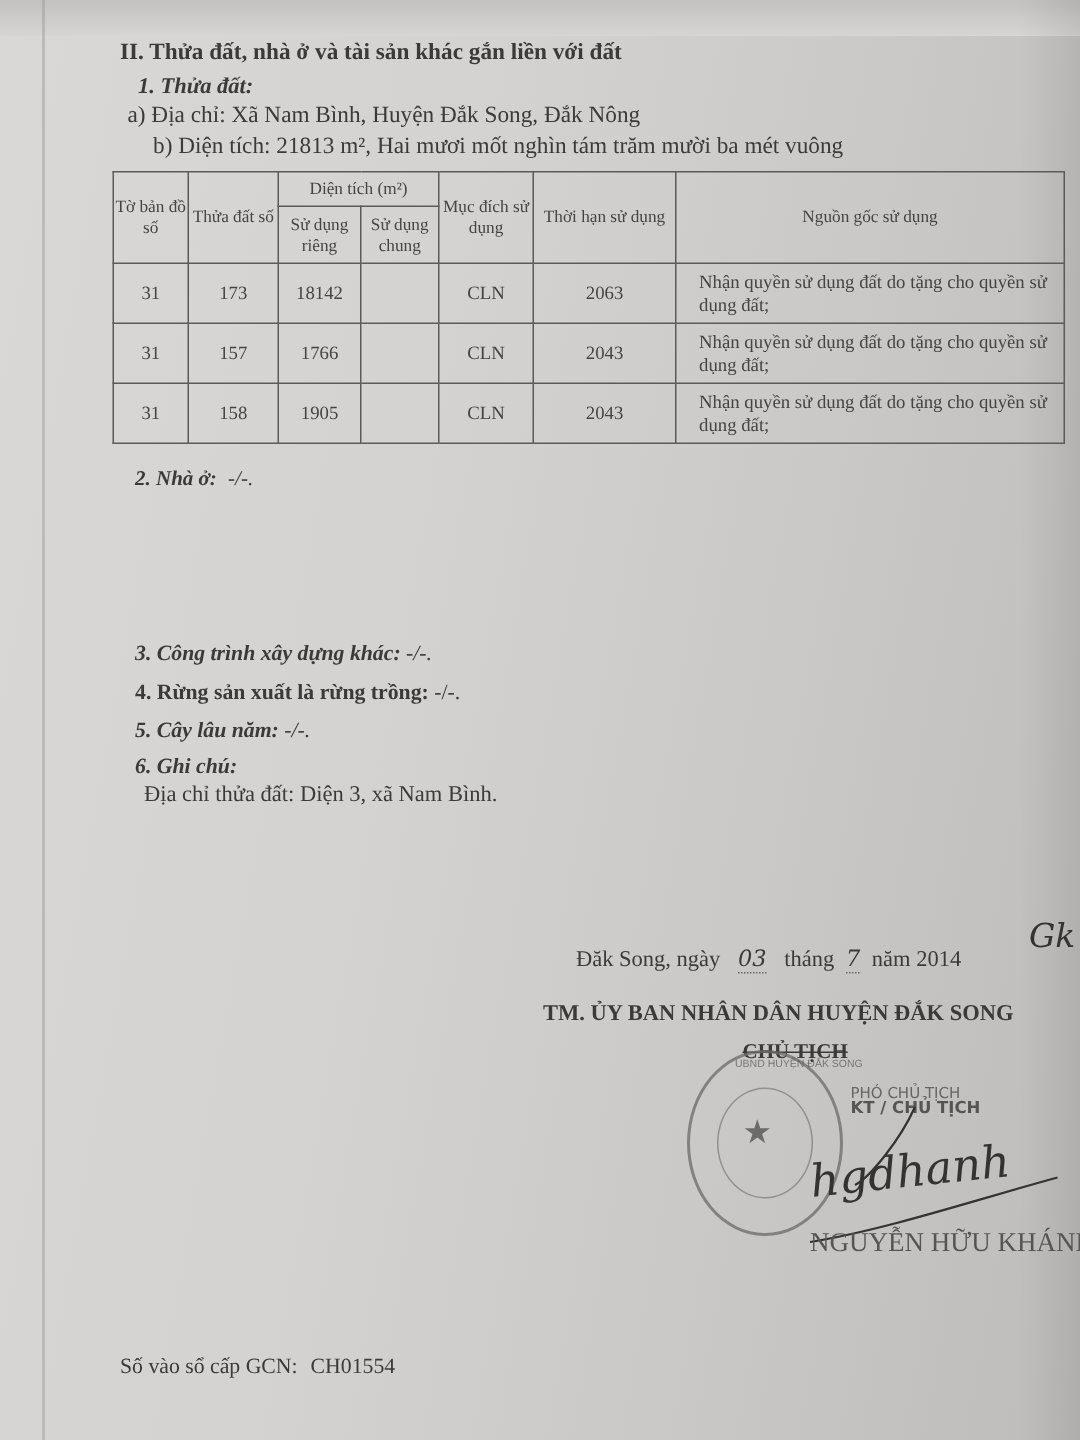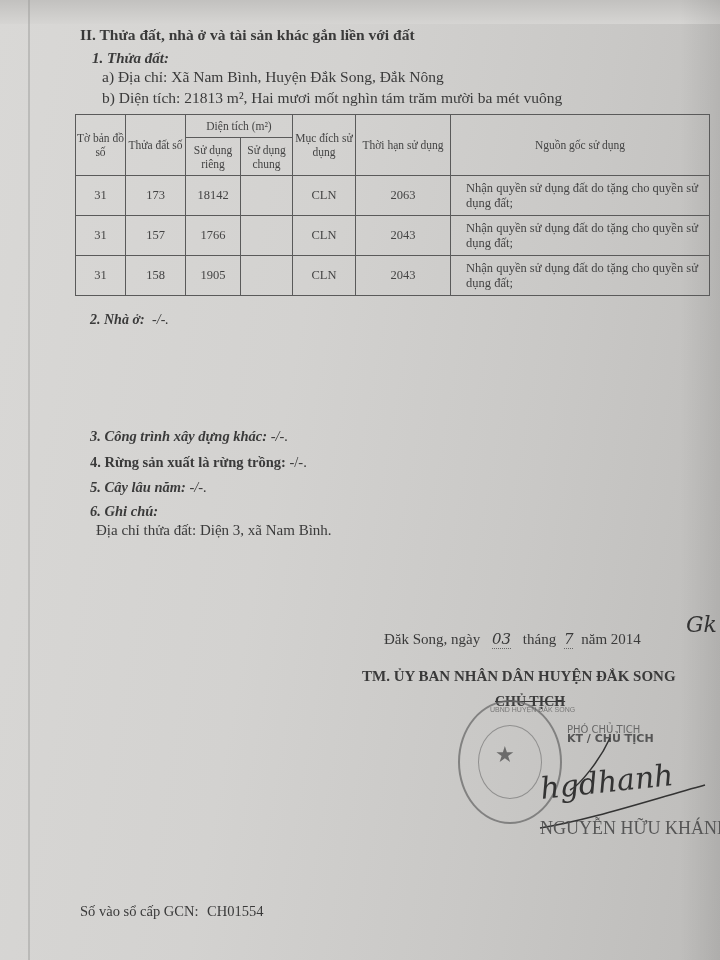--- a/index.html
+++ b/index.html
@@ -43,21 +43,21 @@
 </head>
 <body>
 
 <div class="fold-top"></div>
 <div class="edge-left"></div>
 <div class="shade-right"></div>
 
 <div class="abs h2" style="left:80px; top:26px;">II. Thửa đất, nhà ở và tài sản khác gắn liền với đất</div>
 
 <div class="abs ital" style="left:92px; top:50px;">1. Thửa đất:</div>
-<div class="abs line" style="left:102px; top:68px;">a) Địa chỉ: Xã Nam Bình, Huyện Đắk Song, Đắk Nông</div>
+<div class="abs line" style="left:85px; top:68px;">a) Địa chỉ: Xã Nam Bình, Huyện Đắk Song, Đắk Nông</div>
 <div class="abs line" style="left:102px; top:89px;">b) Diện tích: 21813 m², Hai mươi mốt nghìn tám trăm mười ba mét vuông</div>
 
 <table class="parcels">
   <colgroup>
     <col style="width:50px">
       <col style="width:60px">
       <col style="width:55px">
       <col style="width:52px">
     <col style="width:63px">
       <col style="width:95px">

